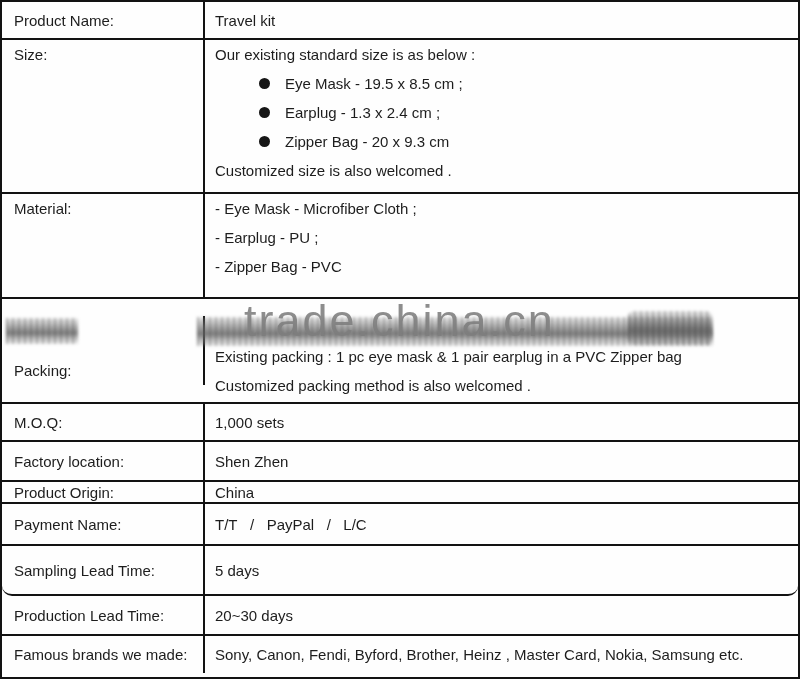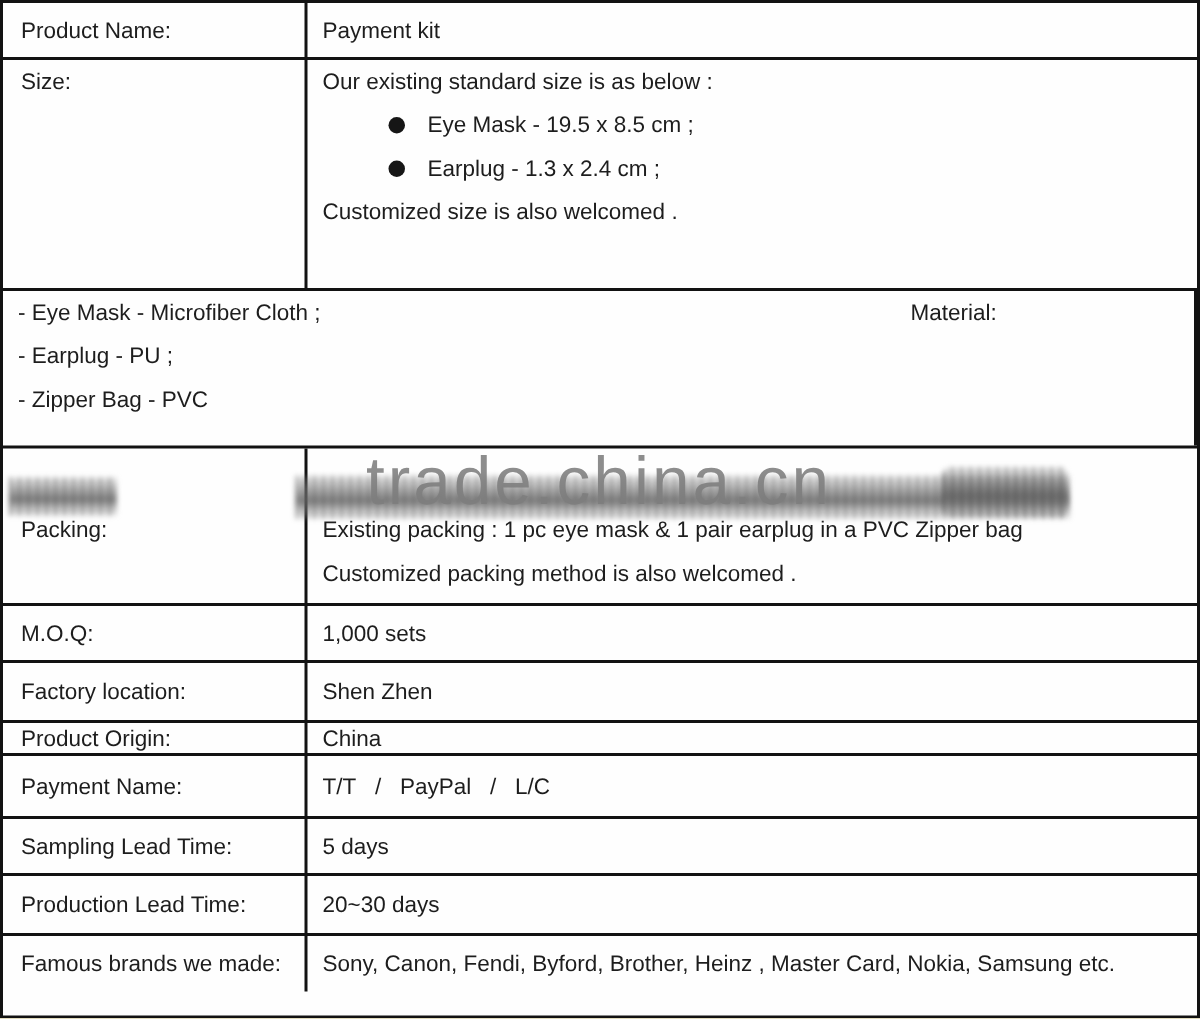--- a/index.html
+++ b/index.html
@@ -21,26 +21,26 @@
     background: #fefefe;
   }
   .row {
     display: flex;
     box-sizing: border-box;
     border-bottom: 2px solid #121212;
   }
   .row:nth-child(1)  { height: 38px; }
   .row:nth-child(2)  { height: 154px; }
   .row:nth-child(3)  { height: 105px; }
-  .row:nth-child(4)  { height: 105px; }
+  .row:nth-child(4)  { height: 105px; align-items: center; }
   .row:nth-child(5)  { height: 38px; text-align: center; }
   .row:nth-child(6)  { height: 40px; }
   .row:nth-child(7)  { height: 22px; }
   .row:nth-child(8)  { height: 42px; }
-  .row:nth-child(9)  { height: 38px; }
+  .row:nth-child(9)  { height: 50px; border-radius: 10px; }
   .row:nth-child(10) { height: 40px; }
   .row:nth-child(11) { height: 37px; border-bottom: none; border-radius: 16px; }
   .cell {
     box-sizing: border-box;
   }
   .cell.label {
     width: 203px;
     flex: 0 0 203px;
     border-right: 2px solid #121212;
     padding-left: 12px;
@@ -117,50 +117,54 @@
 
 <div class="page">
 
   <div class="spec-table">
 
     <div class="row single">
       <div class="cell label">
         <span>Product Name:</span>
       </div>
       <div class="cell value">
-        <span>Payment kit</span>
+        <span>Travel kit</span>
       </div>
     </div>
 
     <div class="row multi">
       <div class="cell label">
         <div class="line">Size:</div>
       </div>
       <div class="cell value">
         <div class="line">Our existing standard size is as below :</div>
         <div class="bullet-line">
           <span class="bullet"></span>
           <span>Eye Mask - 19.5 x 8.5 cm ;</span>
         </div>
         <div class="bullet-line">
           <span class="bullet"></span>
           <span>Earplug - 1.3 x 2.4 cm ;</span>
         </div>
+        <div class="bullet-line">
+          <span class="bullet"></span>
+          <span>Zipper Bag - 20 x 9.3 cm</span>
+        </div>
         <div class="line">Customized size is also welcomed .</div>
       </div>
     </div>
 
     <div class="row multi">
+      <div class="cell label">
+        <div class="line">Material:</div>
+      </div>
       <div class="cell value">
         <div class="line">- Eye Mask - Microfiber Cloth ;</div>
         <div class="line">- Earplug - PU ;</div>
         <div class="line">- Zipper Bag - PVC</div>
-      </div>
-      <div class="cell label">
-        <div class="line">Material:</div>
       </div>
     </div>
 
     <div class="row multi packing">
       <div class="cell label">
         <div class="line">Packing:</div>
       </div>
       <div class="cell value">
         <div class="line">Existing packing : 1 pc eye mask &amp; 1 pair earplug in a PVC Zipper bag</div>
         <div class="line">Customized packing method is also welcomed .</div>

